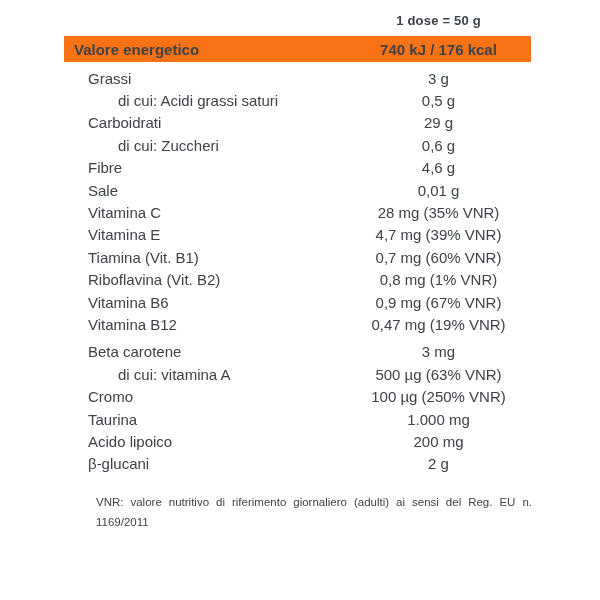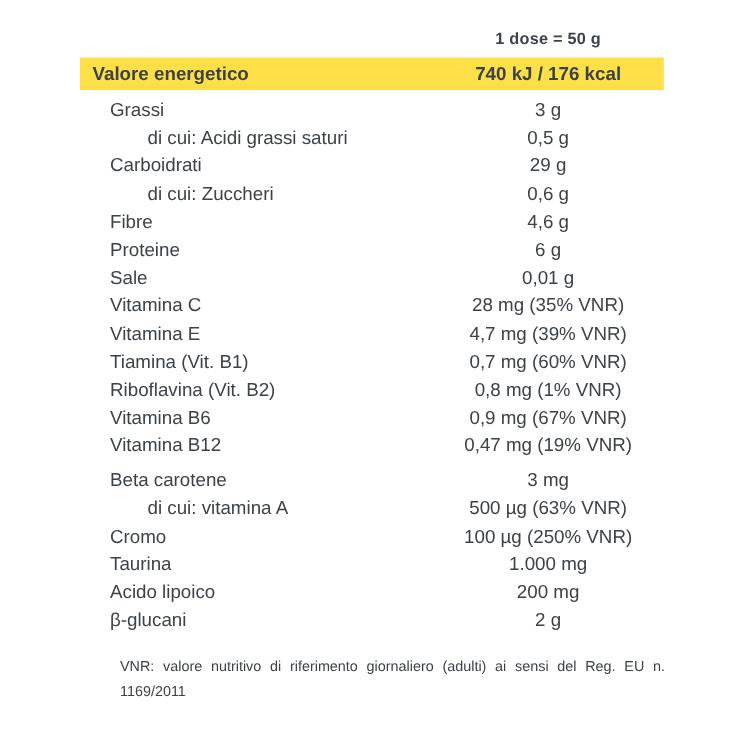--- a/index.html
+++ b/index.html
@@ -10,33 +10,33 @@
     color: #3d4249;
     overflow: hidden;
   }
   .sheet {
     position: absolute;
     left: 64px; top: 0;
     width: 467px;
   }
   .dose-row {
     display: flex;
-    margin-top: 23px;
+    margin-top: 13px;
     font-size: 13px;
     font-weight: bold;
     letter-spacing: 0.2px;
   }
   .dose-row .spacer { flex: 1; }
   .dose-row .val-col { width: 185px; text-align: center; }
   .energy-bar {
     display: flex;
     align-items: center;
     margin-top: 8px;
     height: 26px;
-    background: #fde047;
+    background: #f97316;
     font-size: 15px;
     font-weight: bold;
   }
   .energy-bar .lbl { flex: 1; padding-left: 10px; }
   .energy-bar .val { width: 185px; text-align: center; }
   .rows { margin-top: 5px; }
   .row {
     display: flex;
     align-items: center;
     height: 22.4px;
@@ -85,24 +85,20 @@
       </div>
       <div class="row indent">
         <span class="lbl">di cui: Zuccheri</span>
         <span class="val">0,6 g</span>
       </div>
       <div class="row">
         <span class="lbl">Fibre</span>
         <span class="val">4,6 g</span>
       </div>
       <div class="row">
-        <span class="lbl">Proteine</span>
-        <span class="val">6 g</span>
-      </div>
-      <div class="row">
         <span class="lbl">Sale</span>
         <span class="val">0,01 g</span>
       </div>
       <div class="row">
         <span class="lbl">Vitamina C</span>
         <span class="val">28 mg (35% VNR)</span>
       </div>
       <div class="row">
         <span class="lbl">Vitamina E</span>
         <span class="val">4,7 mg (39% VNR)</span>

